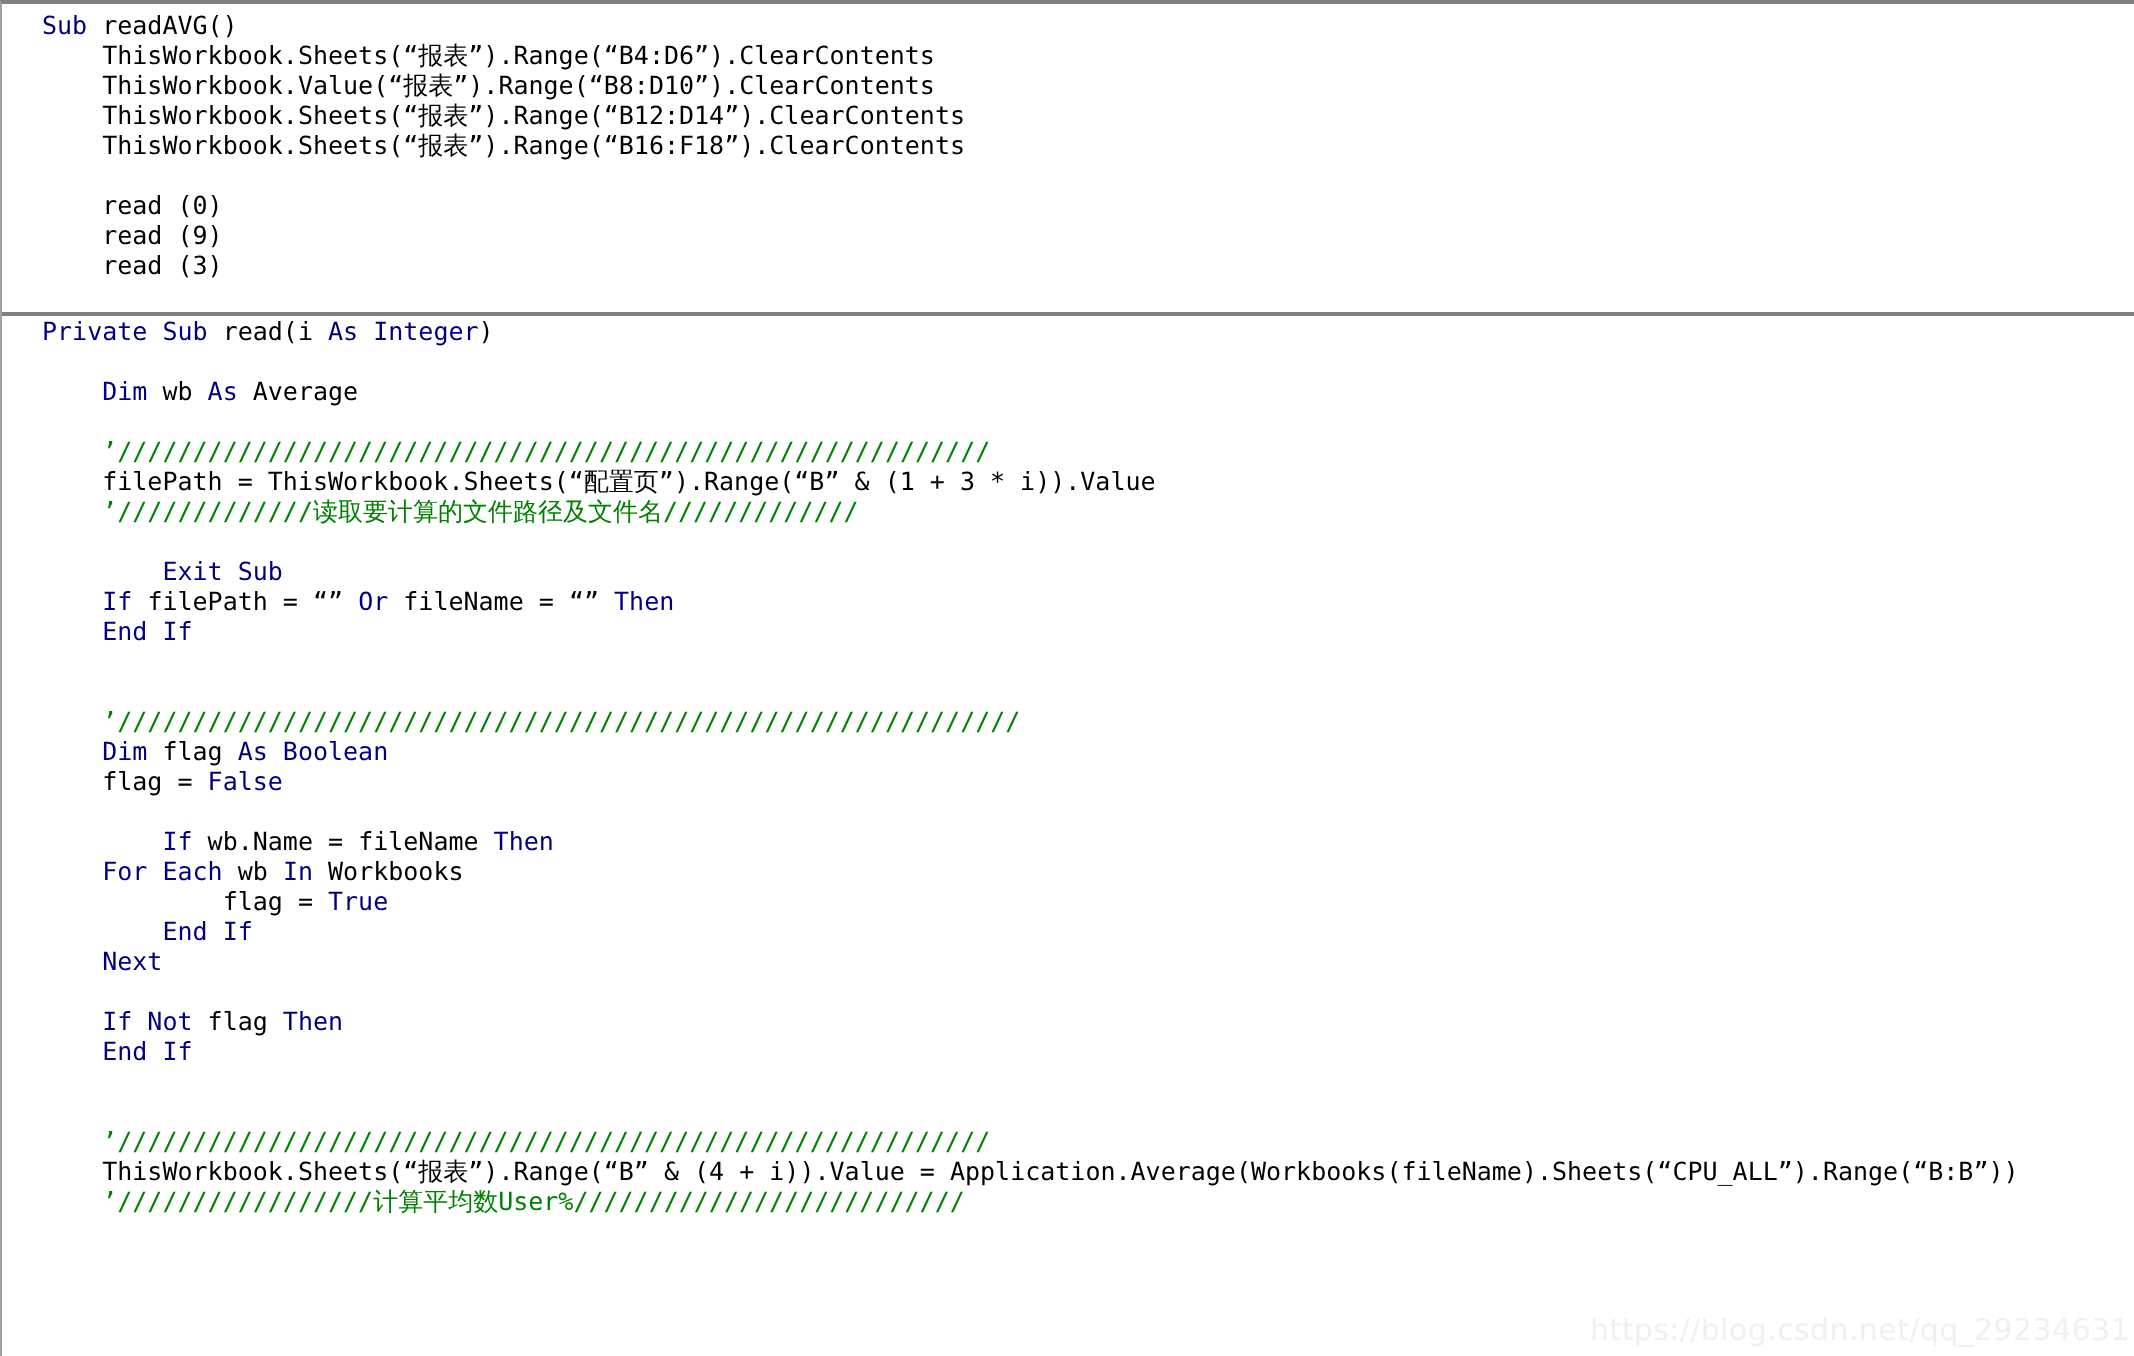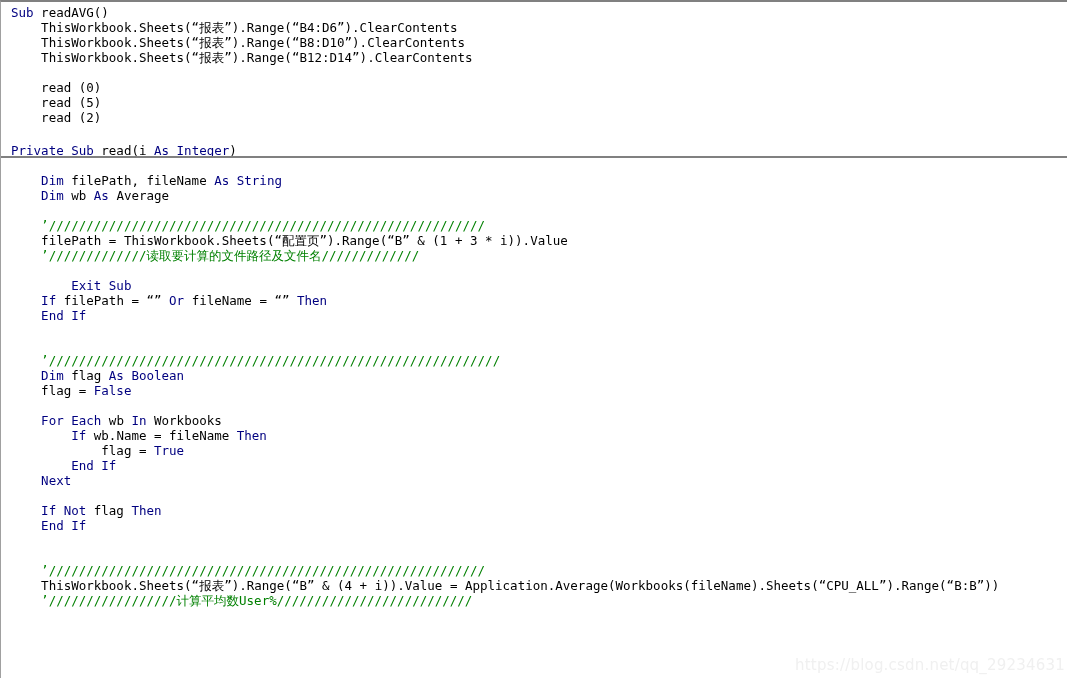--- a/index.html
+++ b/index.html
@@ -19,21 +19,21 @@
     width: 1067px;
     height: 678px;
     background: #ffffff;
     border-top: 2px solid #808080;
     border-left: 1px solid #a0a0a0;
     box-sizing: border-box;
   }
 
   .code-surface {
     position: relative;
-    padding: 3px 0 0 6px;
+    padding: 3px 0 0 16px;
   }
 
   .code-line {
     height: 15px;
     line-height: 15px;
     font-family: "DejaVu Sans Mono", "Liberation Mono", monospace;
     font-size: 12.5px;
     letter-spacing: 0px;
     white-space: pre;
     color: #000000;
@@ -64,48 +64,48 @@
     pointer-events: none;
   }
 </style>
 </head>
 <body>
 
 <div id="code-editor">
   <div class="code-surface" id="code-surface">
       <div class="code-line"><span class="tok-kw">Sub</span><span class="tok-txt"> readAVG()</span></div>
       <div class="code-line"><span class="tok-txt">    </span><span class="tok-txt">ThisWorkbook.Sheets(“报表”).Range(“B4:D6”).ClearContents</span></div>
-      <div class="code-line"><span class="tok-txt">    </span><span class="tok-txt">ThisWorkbook.Sheets(“报表”).Range(“B8:D10”).ClearContents</span></div>
+      <div class="code-line"><span class="tok-txt">    </span><span class="tok-txt">ThisWorkbook.Value(“报表”).Range(“B8:D10”).ClearContents</span></div>
       <div class="code-line"><span class="tok-txt">    </span><span class="tok-txt">ThisWorkbook.Sheets(“报表”).Range(“B12:D14”).ClearContents</span></div>
+      <div class="code-line"><span class="tok-txt">    </span><span class="tok-txt">ThisWorkbook.Sheets(“报表”).Range(“B16:F18”).ClearContents</span></div>
       <div class="code-line">&nbsp;</div>
       <div class="code-line"><span class="tok-txt">    </span><span class="tok-txt">read (0)</span></div>
-      <div class="code-line"><span class="tok-txt">    </span><span class="tok-txt">read (5)</span></div>
-      <div class="code-line"><span class="tok-txt">    </span><span class="tok-txt">read (2)</span></div>
+      <div class="code-line"><span class="tok-txt">    </span><span class="tok-txt">read (9)</span></div>
+      <div class="code-line"><span class="tok-txt">    </span><span class="tok-txt">read (3)</span></div>
       <div style="height: 3px;"></div>
       <div class="code-line">&nbsp;</div>
       <div class="code-line"><span class="tok-kw">Private Sub</span><span class="tok-txt"> read(i </span><span class="tok-kw">As Integer</span><span class="tok-txt">)</span></div>
       <div class="code-line">&nbsp;</div>
-      <div class="code-line"><span class="tok-txt">    </span><span class="tok-kw">Dim</span><span class="tok-txt"> filePath, fileName </span><span class="tok-kw">As String</span></div>
       <div class="code-line"><span class="tok-txt">    </span><span class="tok-kw">Dim</span><span class="tok-txt"> wb </span><span class="tok-kw">As</span><span class="tok-txt"> Average</span></div>
       <div class="code-line">&nbsp;</div>
       <div class="code-line"><span class="tok-txt">    </span><span class="tok-cmt">’//////////////////////////////////////////////////////////</span></div>
       <div class="code-line"><span class="tok-txt">    </span><span class="tok-txt">filePath = ThisWorkbook.Sheets(“配置页”).Range(“B” &amp; (1 + 3 * i)).Value</span></div>
       <div class="code-line"><span class="tok-txt">    </span><span class="tok-cmt">’/////////////读取要计算的文件路径及文件名/////////////</span></div>
       <div class="code-line">&nbsp;</div>
       <div class="code-line"><span class="tok-txt">        </span><span class="tok-kw">Exit Sub</span></div>
       <div class="code-line"><span class="tok-txt">    </span><span class="tok-kw">If</span><span class="tok-txt"> filePath = </span><span class="tok-txt">“”</span><span class="tok-kw"> Or</span><span class="tok-txt"> fileName = </span><span class="tok-txt">“”</span><span class="tok-kw"> Then</span></div>
       <div class="code-line"><span class="tok-txt">    </span><span class="tok-kw">End If</span></div>
       <div class="code-line">&nbsp;</div>
       <div class="code-line">&nbsp;</div>
       <div class="code-line"><span class="tok-txt">    </span><span class="tok-cmt">’////////////////////////////////////////////////////////////</span></div>
       <div class="code-line"><span class="tok-txt">    </span><span class="tok-kw">Dim</span><span class="tok-txt"> flag </span><span class="tok-kw">As Boolean</span></div>
       <div class="code-line"><span class="tok-txt">    </span><span class="tok-txt">flag = </span><span class="tok-kw">False</span></div>
       <div class="code-line">&nbsp;</div>
+      <div class="code-line"><span class="tok-txt">        </span><span class="tok-kw">If</span><span class="tok-txt"> wb.Name = fileName </span><span class="tok-kw">Then</span></div>
       <div class="code-line"><span class="tok-txt">    </span><span class="tok-kw">For Each</span><span class="tok-txt"> wb </span><span class="tok-kw">In</span><span class="tok-txt"> Workbooks</span></div>
-      <div class="code-line"><span class="tok-txt">        </span><span class="tok-kw">If</span><span class="tok-txt"> wb.Name = fileName </span><span class="tok-kw">Then</span></div>
       <div class="code-line"><span class="tok-txt">            </span><span class="tok-txt">flag = </span><span class="tok-kw">True</span></div>
       <div class="code-line"><span class="tok-txt">        </span><span class="tok-kw">End If</span></div>
       <div class="code-line"><span class="tok-txt">    </span><span class="tok-kw">Next</span></div>
       <div class="code-line">&nbsp;</div>
       <div class="code-line"><span class="tok-txt">    </span><span class="tok-kw">If Not</span><span class="tok-txt"> flag </span><span class="tok-kw">Then</span></div>
       <div class="code-line"><span class="tok-txt">    </span><span class="tok-kw">End If</span></div>
       <div class="code-line"><span class="tok-txt">    </span></div>
       <div class="code-line">&nbsp;</div>
       <div class="code-line"><span class="tok-txt">    </span><span class="tok-cmt">’//////////////////////////////////////////////////////////</span></div>
       <div class="code-line"><span class="tok-txt">    </span><span class="tok-txt">ThisWorkbook.Sheets(“报表”).Range(“B” &amp; (4 + i)).Value = Application.Average(Workbooks(fileName).Sheets(“CPU_ALL”).Range(“B:B”))</span></div>

